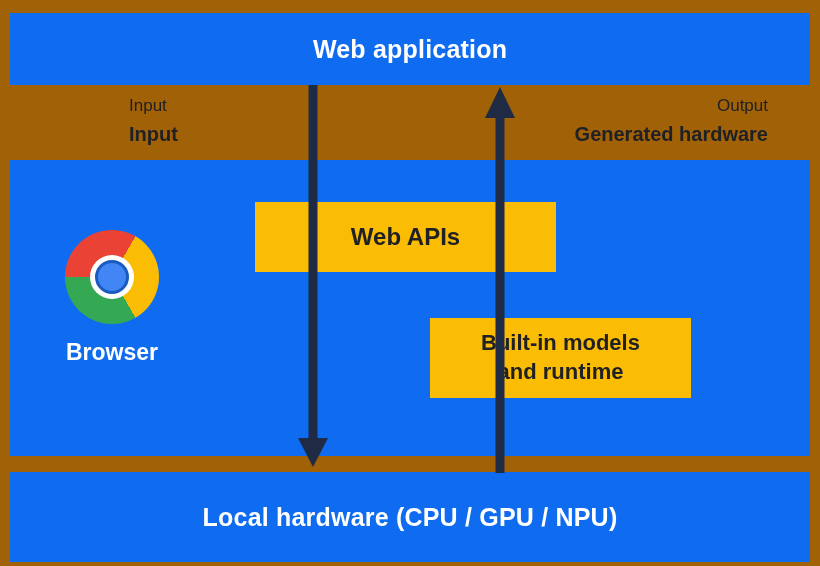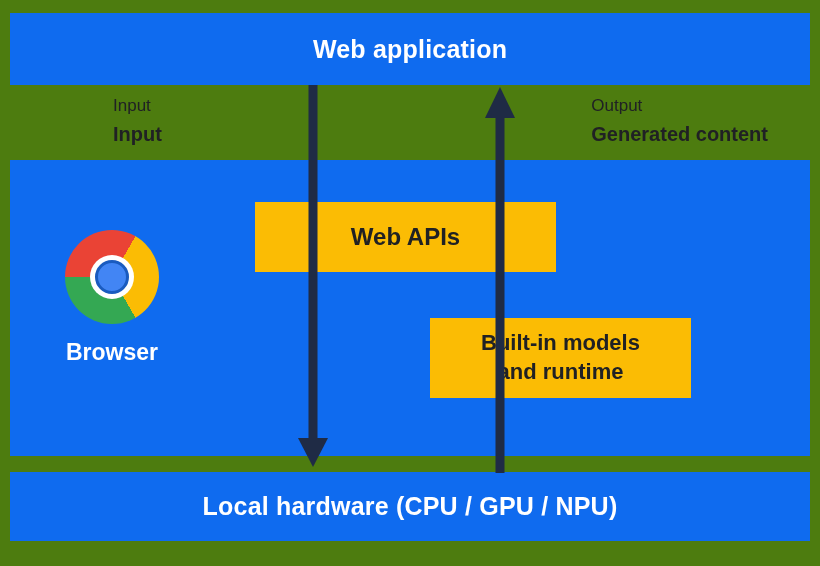--- a/index.html
+++ b/index.html
@@ -1,45 +1,45 @@
 <!DOCTYPE html>
 <html><head>
 <meta charset="utf-8">
 <style>
   html, body { margin: 0; padding: 0; background: #ffffff; }
   .canvas {
     position: relative;
     width: 820px;
     height: 566px;
-    background: #4d7c0f;
+    background: #a16207;
     overflow: hidden;
     font-family: "Liberation Sans", sans-serif;
   }
   .blue-bar {
     position: absolute;
     left: 10px;
     width: 800px;
     background: #0f6bef;
     display: flex;
     align-items: center;
     justify-content: center;
     z-index: 1;
   }
   .top-bar    { top: 13px;  height: 72px; }
   .mid-block  { top: 160px; height: 296px; }
-  .bottom-bar { top: 472px; height: 69px; }
+  .bottom-bar { top: 472px; height: 90px; }
   .bar-label {
     color: #ffffff;
     font-size: 25px;
     font-weight: bold;
     letter-spacing: 0.2px;
   }
-  .io { position: absolute; top: 96px; z-index: 2; }
+  .io { position: absolute; top: 96px; z-index: 2; margin-left: 16px; }
   .io-left  { left: 113px; text-align: left; }
-  .io-right { right: 52px; text-align: left; }
+  .io-right { right: 52px; text-align: right; }
   .io-title { font-size: 17px; color: #202124; margin-bottom: 7px; }
   .io-value { font-size: 20px; color: #202124; font-weight: bold; }
   .yellow-box {
     position: absolute;
     background: #fbbc04;
     display: flex;
     flex-direction: column;
     align-items: center;
     justify-content: center;
     z-index: 2;
@@ -113,21 +113,21 @@
     <span class="bar-label">Web application</span>
   </div>
 
   <div class="io io-left">
     <div class="io-title">Input</div>
     <div class="io-value">Input</div>
   </div>
 
   <div class="io io-right">
     <div class="io-title">Output</div>
-    <div class="io-value">Generated content</div>
+    <div class="io-value">Generated hardware</div>
   </div>
 
   <div class="blue-bar mid-block"></div>
 
   <div class="browser-group">
     <div class="chrome-logo">
       <div class="chrome-white"></div>
       <div class="chrome-blue"></div>
     </div>
     <div class="browser-label">Browser</div>

